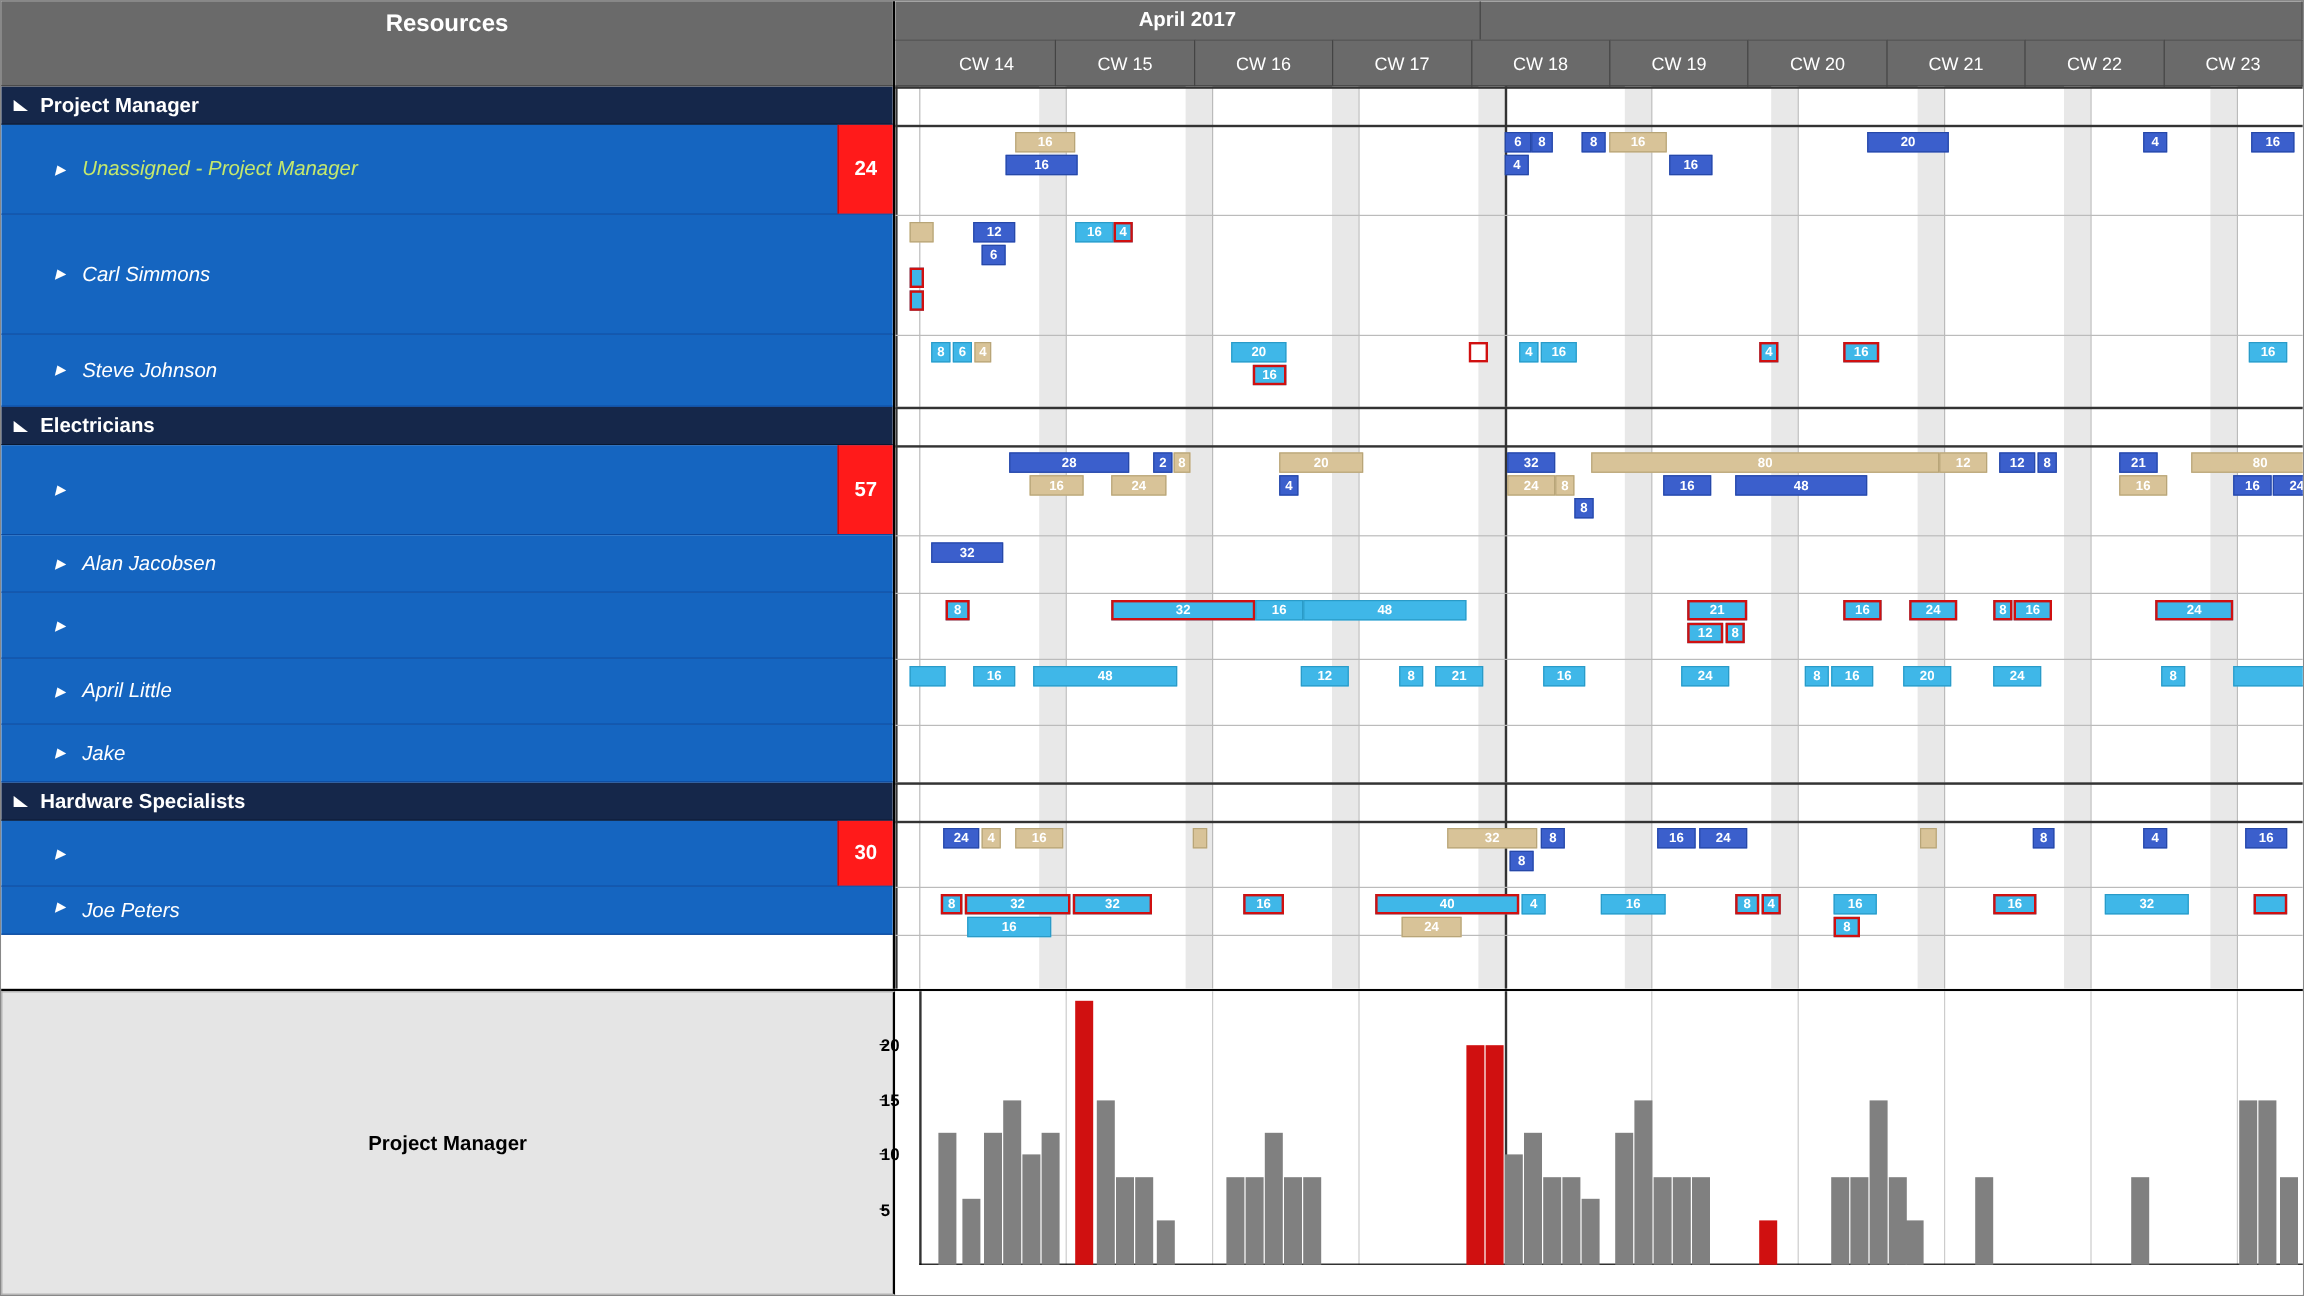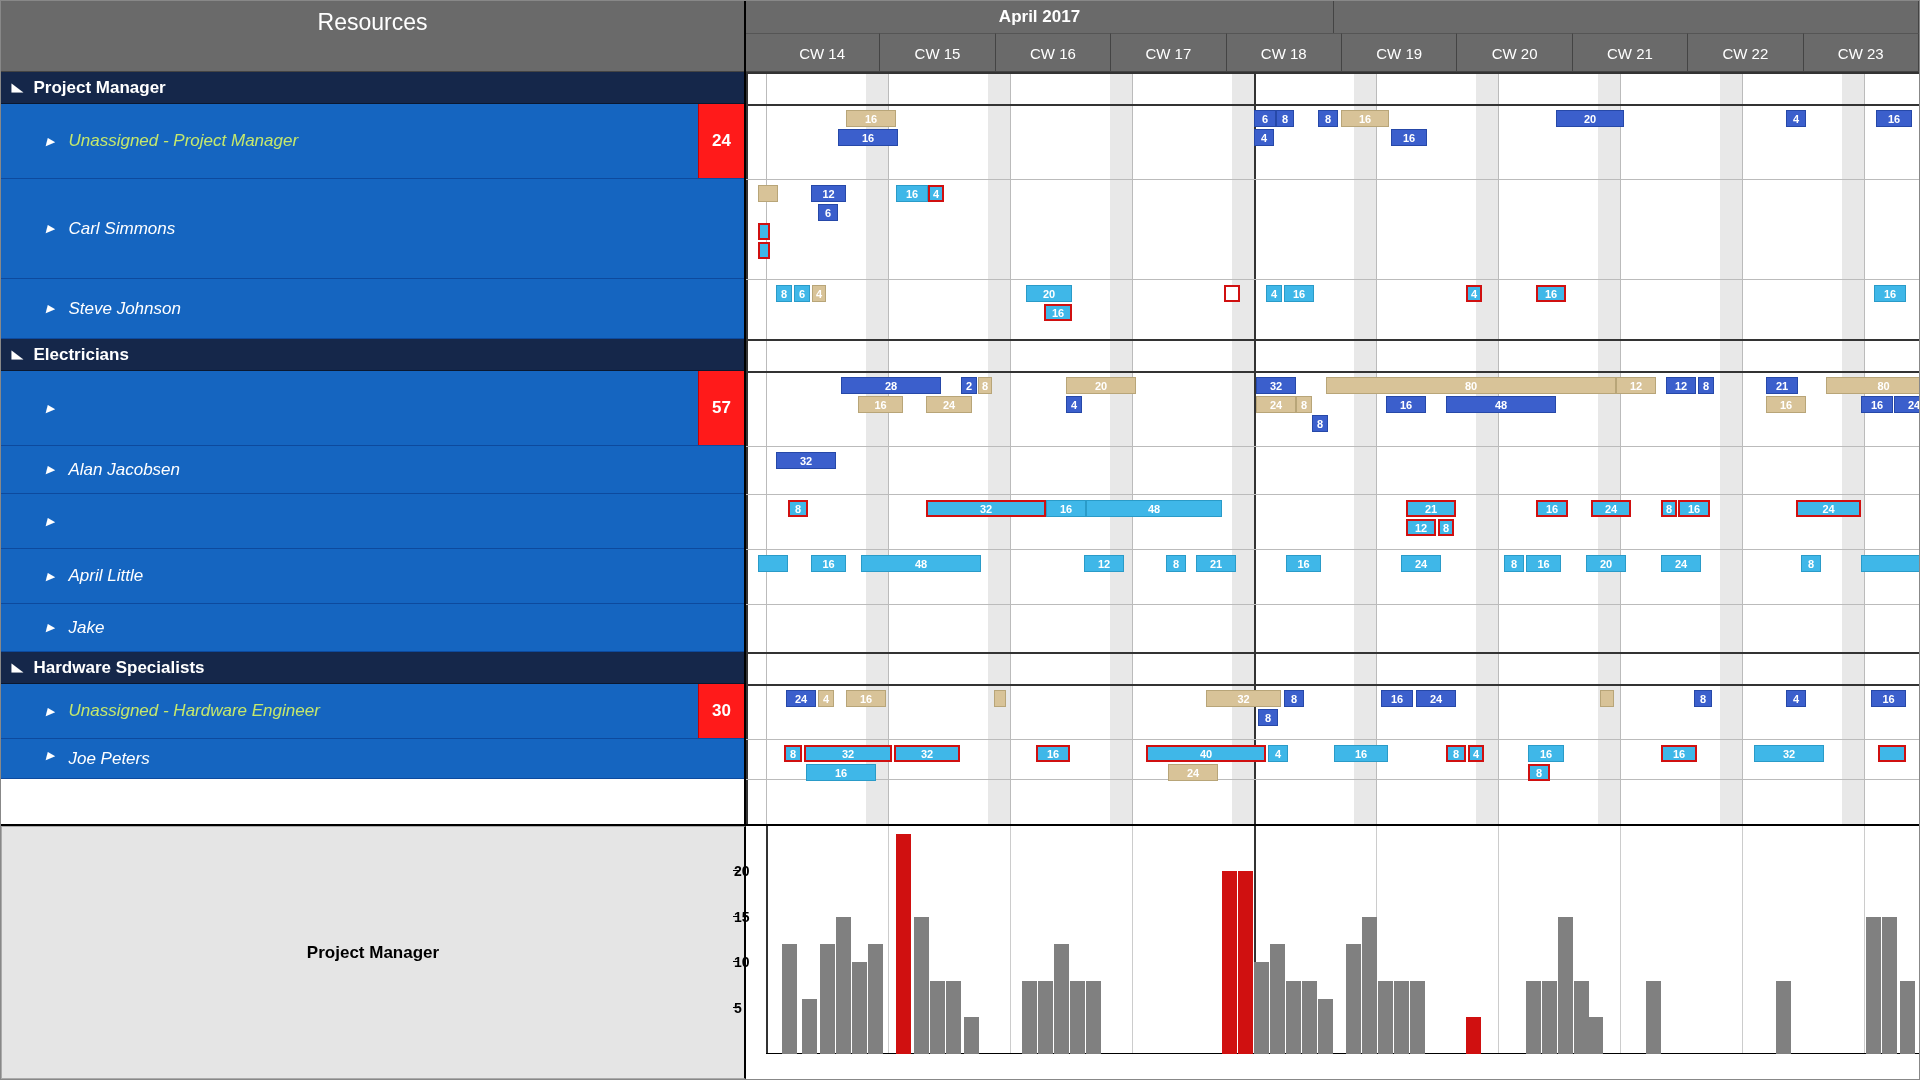--- a/index.html
+++ b/index.html
@@ -1,20 +1,20 @@
 <!DOCTYPE html>
 <html><head>
 <meta charset="utf-8">
 <style>
 * { box-sizing: border-box; margin: 0; padding: 0; }
 body { font-family: "Segoe UI", Arial, sans-serif; font-size: 13px; background: #fff; overflow: hidden; width: 1920px; height: 1080px; }
 .container { display: flex; flex-direction: column; width: 1920px; height: 1080px; border: 1px solid #888; }
 .main { display: flex; height: 823px; }
 .left { width: 745px; background: #fff; border-right: 2px solid #000; display: flex; flex-direction: column; }
-.header-left { height: 71px; background: #6a6a6a; color: #fff; font-weight: normal; font-size: 23px; display: flex; align-items: flex-start; justify-content: center; padding-top: 8px; border-bottom: 1px solid #444; }
+.header-left { height: 71px; background: #6a6a6a; color: #fff; font-weight: bold; font-size: 20px; display: flex; align-items: flex-start; justify-content: center; padding-top: 8px; border-bottom: 1px solid #444; }
 .tree { flex: 1; overflow: hidden; }
 .group-row { height: 32px; background: #15274a; color: #fff; font-weight: bold; font-size: 17px; display: flex; align-items: center; padding-left: 12px; border-bottom: 1px solid #0a1830; }
 .group-row .arrow { margin-right: 12px; font-size: 11px; transform: scaleX(1.3); }
 .res-row { background: #1565c0; color: #fff; font-style: italic; font-size: 17px; display: flex; align-items: center; padding-left: 45px; position: relative; border-bottom: 1px solid #0d4a9e; }
 .res-row .arrow { margin-right: 14px; font-size: 11px; color: #fff; }
 .res-row.h-75 { height: 75px; }
 .res-row.h-100 { height: 100px; }
 .res-row.h-60 { height: 60px; }
 .res-row.h-55 { height: 55px; }
 .res-row.h-48 { height: 48px; }
@@ -101,33 +101,32 @@
           <div class="res-row h-48" style="height: 48px;">
             <span class="arrow">▶</span>
             <span class="name">Jake</span>
           </div>
           <div class="group-row">
             <span class="arrow">◣</span>
             <span>Hardware Specialists</span>
           </div>
           <div class="res-row h-55" style="height: 55px;">
             <span class="arrow">▶</span>
-            <span class="name unassigned">Unassigned - Hardware Engineer</span>
             <span class="badge">30</span>
           </div>
           <div class="res-row h-40" style="height: 40px;">
             <span class="arrow">▶</span>
             <span class="name">Joe Peters</span>
           </div>
         </div>
     </div>
     <div class="right">
       <div class="timeline-header">
         <div class="month-row" id="month-row">
-            <div class="month" style="width: 588px; text-align: center;">April 2017</div>
+            <div class="month" style="width: 488px; text-align: center;">April 2017</div>
             <div class="month" style="flex: 1 1 0%;"></div>
           </div>
         <div class="week-row" id="week-row">
             <div style="width: 20px; border-top: 1px solid rgb(85, 85, 85);"></div>
             <div class="week">CW 14</div>
             <div class="week">CW 15</div>
             <div class="week">CW 16</div>
             <div class="week">CW 17</div>
             <div class="week">CW 18</div>
             <div class="week">CW 19</div>

